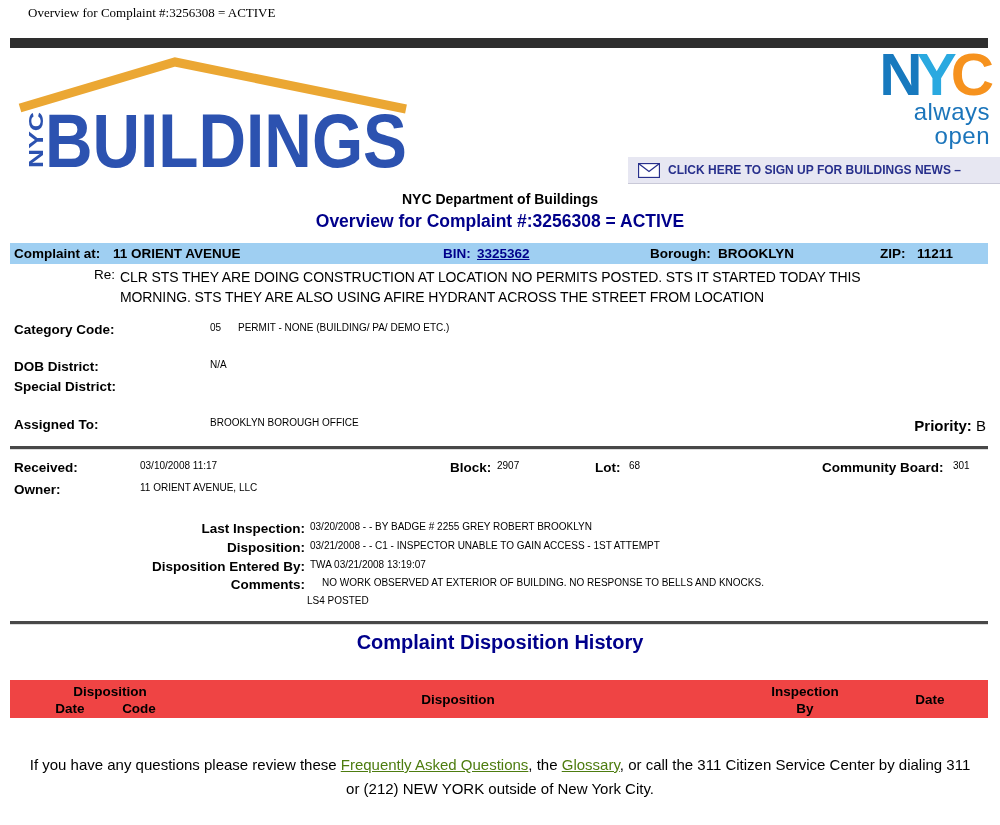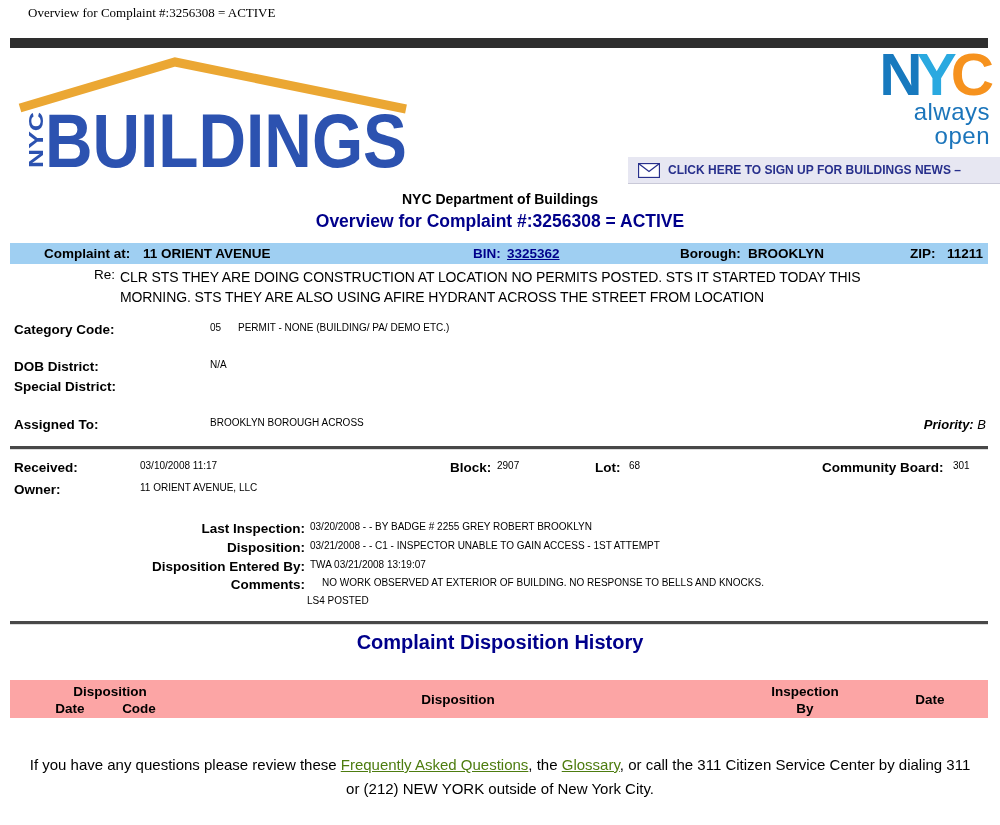--- a/index.html
+++ b/index.html
@@ -26,35 +26,35 @@
   .news-banner{left:628px;top:157px;width:372px;height:27px;background:#E7E7F2;
       display:flex;align-items:center;gap:8px;padding-left:10px;box-sizing:border-box;
       border-bottom:1px solid #C9C9D8;cursor:pointer;}
   .news-banner .lbl{font-size:12px;font-weight:bold;color:#28308C;white-space:nowrap;}
 
   .dept-title{top:191px;width:1000px;text-align:center;font-size:14px;font-weight:bold;}
   .overview-title{top:211px;width:1000px;text-align:center;font-size:17.5px;font-weight:bold;color:#00008B;}
 
   .complaint-bar{left:10px;top:243px;width:978px;height:21px;background:#9FCFF2;
       font-size:13.5px;font-weight:bold;}
-  .complaint-bar .abs{line-height:21px;white-space:nowrap;margin-left:30px;}
+  .complaint-bar .abs{line-height:21px;white-space:nowrap;}
   .bin-link{text-decoration:underline;cursor:pointer;}
 
   .re-label{left:94px;top:267px;font-size:13.5px;}
   .re-text{left:120px;top:267px;width:795px;font-size:14px;line-height:20px;letter-spacing:-0.1px;}
 
   .f-label{font-size:13.5px;font-weight:bold;white-space:nowrap;}
   .f-val{font-size:10px;white-space:nowrap;}
 
   .rule{left:10px;width:978px;height:3px;background:#484848;border-bottom:1px solid #DCDCDC;}
 
   .insp-label{left:14px;width:291px;text-align:right;font-weight:bold;font-size:13.5px;white-space:nowrap;}
 
   .hist-title{top:631px;width:1000px;text-align:center;font-size:20px;font-weight:bold;color:#00008B;}
-  .hist-header{left:10px;top:680px;width:978px;height:38px;background:#fca5a5;
+  .hist-header{left:10px;top:680px;width:978px;height:38px;background:#ef4444;
       font-size:13.5px;font-weight:bold;}
   .hist-header span{position:absolute;text-align:center;white-space:nowrap;}
 
   .footer{top:753px;width:1000px;text-align:center;font-size:15px;line-height:24px;}
   .footer .inner{width:948px;margin:0 auto;}
   .footer a{color:#4d7c0f;text-decoration:underline;cursor:pointer;}
 </style>
 </head>
 <body>
 
@@ -101,22 +101,22 @@
 <span class="abs f-label" style="left:14px;top:322px;">Category Code:</span>
 <span class="abs f-val" style="left:210px;top:322px;">05</span>
 <span class="abs f-val" style="left:238px;top:322px;">PERMIT - NONE (BUILDING/ PA/ DEMO ETC.)</span>
 
 <span class="abs f-label" style="left:14px;top:359px;">DOB District:</span>
 <span class="abs f-val" style="left:210px;top:359px;">N/A</span>
 
 <span class="abs f-label" style="left:14px;top:379px;">Special District:</span>
 
 <span class="abs f-label" style="left:14px;top:417px;">Assigned To:</span>
-<span class="abs f-val" style="left:210px;top:417px;">BROOKLYN BOROUGH ACROSS</span>
-<span class="abs" style="right:14px;top:417px;font-size:13px;font-style:italic;"><span class="b">Priority:</span>&nbsp;<span>B</span></span>
+<span class="abs f-val" style="left:210px;top:417px;">BROOKLYN BOROUGH OFFICE</span>
+<span class="abs" style="right:14px;top:417px;font-size:15px;"><span class="b">Priority:</span>&nbsp;<span>B</span></span>
 
 <div class="abs rule" style="top:446px;"></div>
 
 <span class="abs f-label" style="left:14px;top:460px;">Received:</span>
 <span class="abs f-val pre" style="left:140px;top:460px;">03/10/2008   11:17</span>
 <span class="abs f-label" style="left:450px;top:460px;">Block:</span>
 <span class="abs f-val" style="left:497px;top:460px;">2907</span>
 <span class="abs f-label" style="left:595px;top:460px;">Lot:</span>
 <span class="abs f-val" style="left:629px;top:460px;">68</span>
 <span class="abs f-label" style="left:822px;top:460px;">Community Board:</span>

